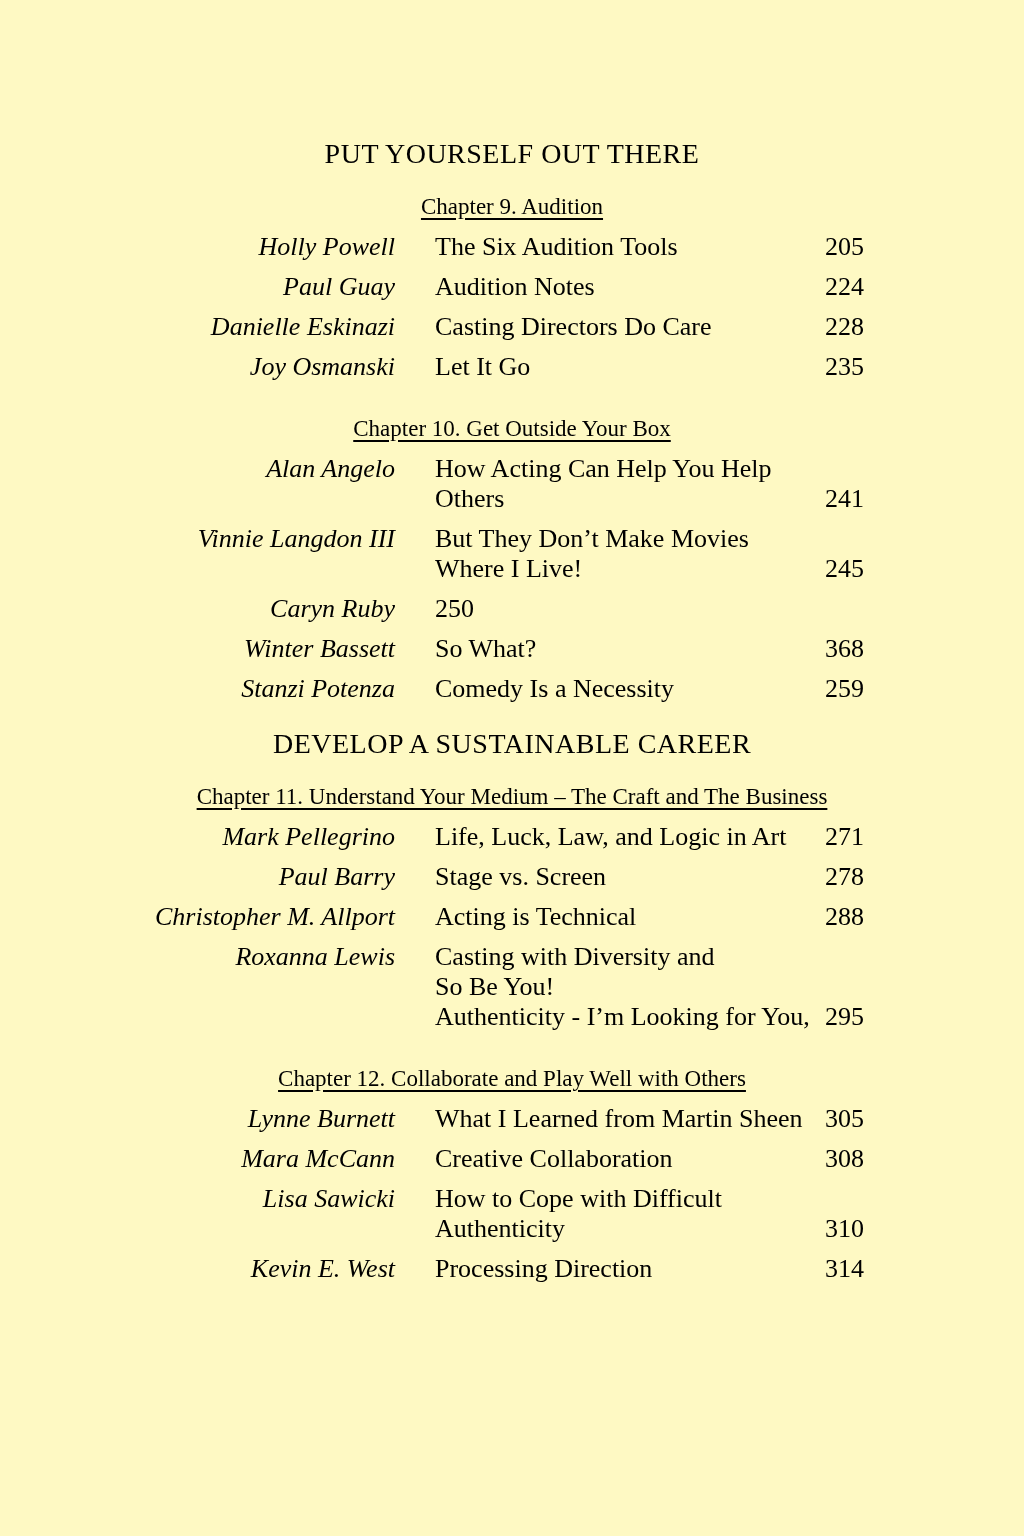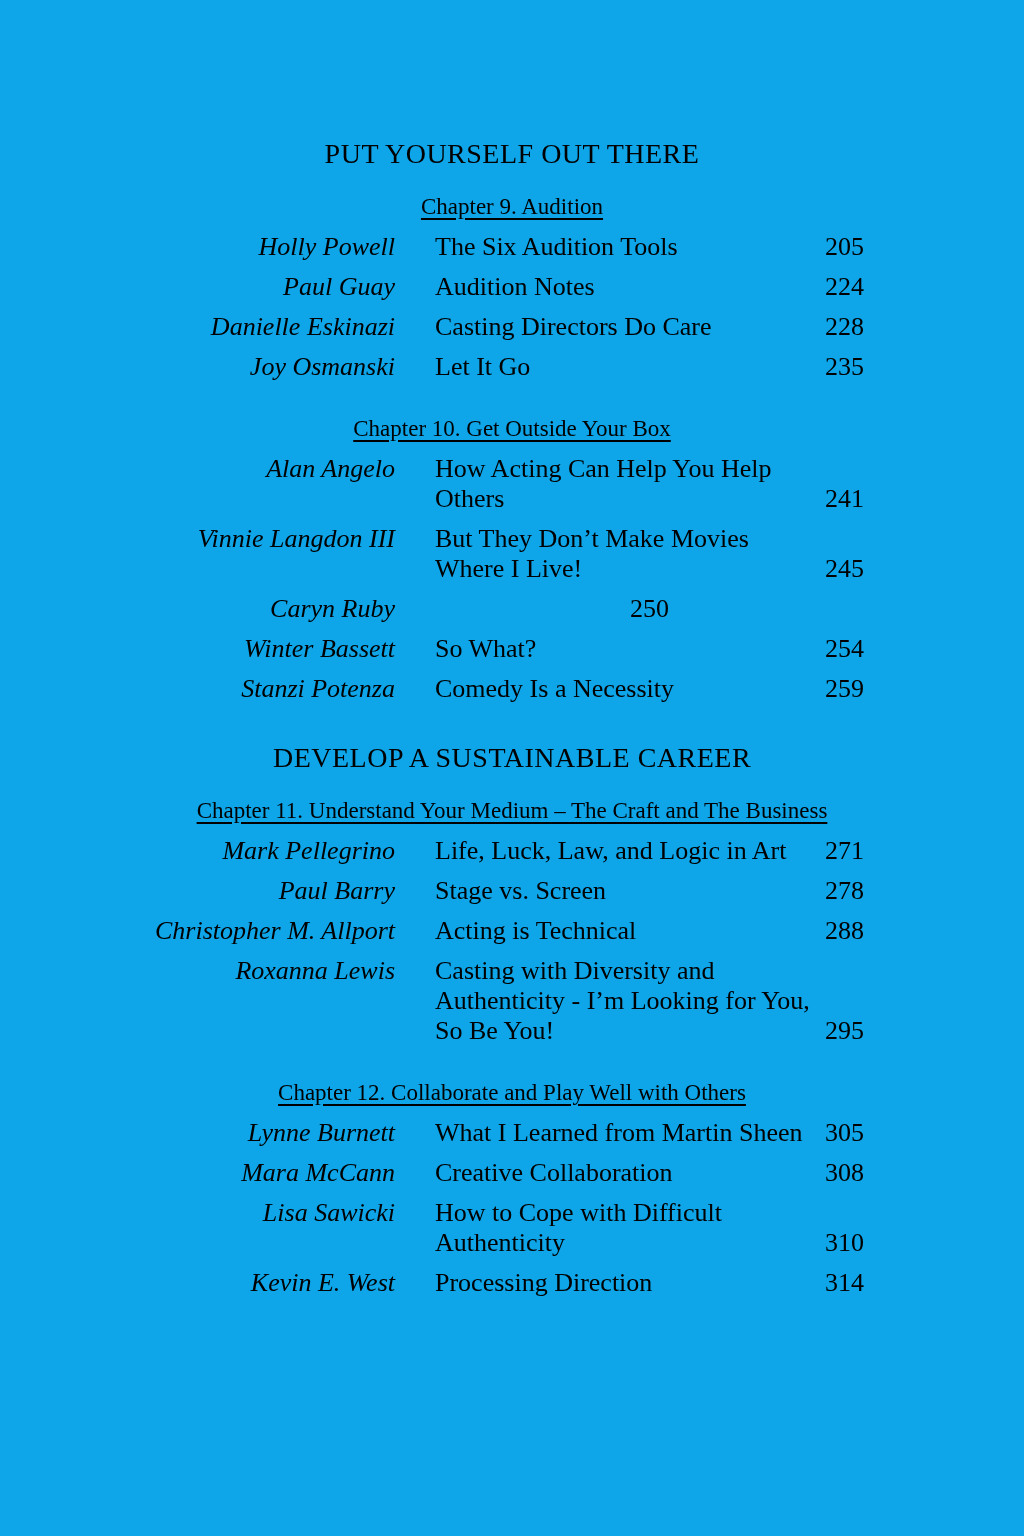--- a/index.html
+++ b/index.html
@@ -12,24 +12,24 @@
     height: 1536px;
     font-family: "Liberation Serif", "DejaVu Serif", serif;
     color: #000000;
     overflow: hidden;
   }
   .page {
     box-sizing: border-box;
     width: 1024px;
     height: 1536px;
     padding: 138px 132px 40px 132px;
-    background: #0ea5e9;
+    background: #fef9c3;
   }
   .section + .section {
-    margin-top: 38px;
+    margin-top: 24px;
   }
   .section-title {
     font-size: 28px;
     font-weight: normal;
     line-height: 32px;
     text-align: center;
     letter-spacing: 0.5px;
     margin: 0 0 22px 0;
   }
   .chapter + .chapter {
@@ -62,21 +62,21 @@
   }
   .entry-title {
     width: 390px;
     flex-shrink: 0;
   }
   .title-line {
     white-space: nowrap;
   }
   .entry-page {
     flex: 1;
-    text-align: center;
+    text-align: left;
     align-self: flex-end;
   }
 </style>
 </head>
 <body>
 
 <div class="page">
   <div id="toc-root">
   <section class="section">
     <h1 class="section-title">PUT YOURSELF OUT THERE</h1>
@@ -143,21 +143,21 @@
   <div class="entry">
     <div class="entry-author">Caryn Ruby</div>
     <div class="entry-page">250</div>
   </div>
 
   <div class="entry">
     <div class="entry-author">Winter Bassett</div>
     <div class="entry-title">
                   <div class="title-line">So What?</div>
                 </div>
-    <div class="entry-page">254</div>
+    <div class="entry-page">368</div>
   </div>
 
   <div class="entry">
     <div class="entry-author">Stanzi Potenza</div>
     <div class="entry-title">
                   <div class="title-line">Comedy Is a Necessity</div>
                 </div>
     <div class="entry-page">259</div>
   </div>
 </div>
@@ -192,22 +192,22 @@
     <div class="entry-title">
                   <div class="title-line">Acting is Technical</div>
                 </div>
     <div class="entry-page">288</div>
   </div>
 
   <div class="entry">
     <div class="entry-author">Roxanna Lewis</div>
     <div class="entry-title">
                   <div class="title-line">Casting with Diversity and</div>
+                  <div class="title-line">So Be You!</div>
                   <div class="title-line">Authenticity - I’m Looking for You,</div>
-                  <div class="title-line">So Be You!</div>
                 </div>
     <div class="entry-page">295</div>
   </div>
 </div>
   </div>
 
   <div class="chapter">
     <h2 class="chapter-heading">Chapter 12. Collaborate and Play Well with Others</h2>
     <div class="entries">
   <div class="entry">

